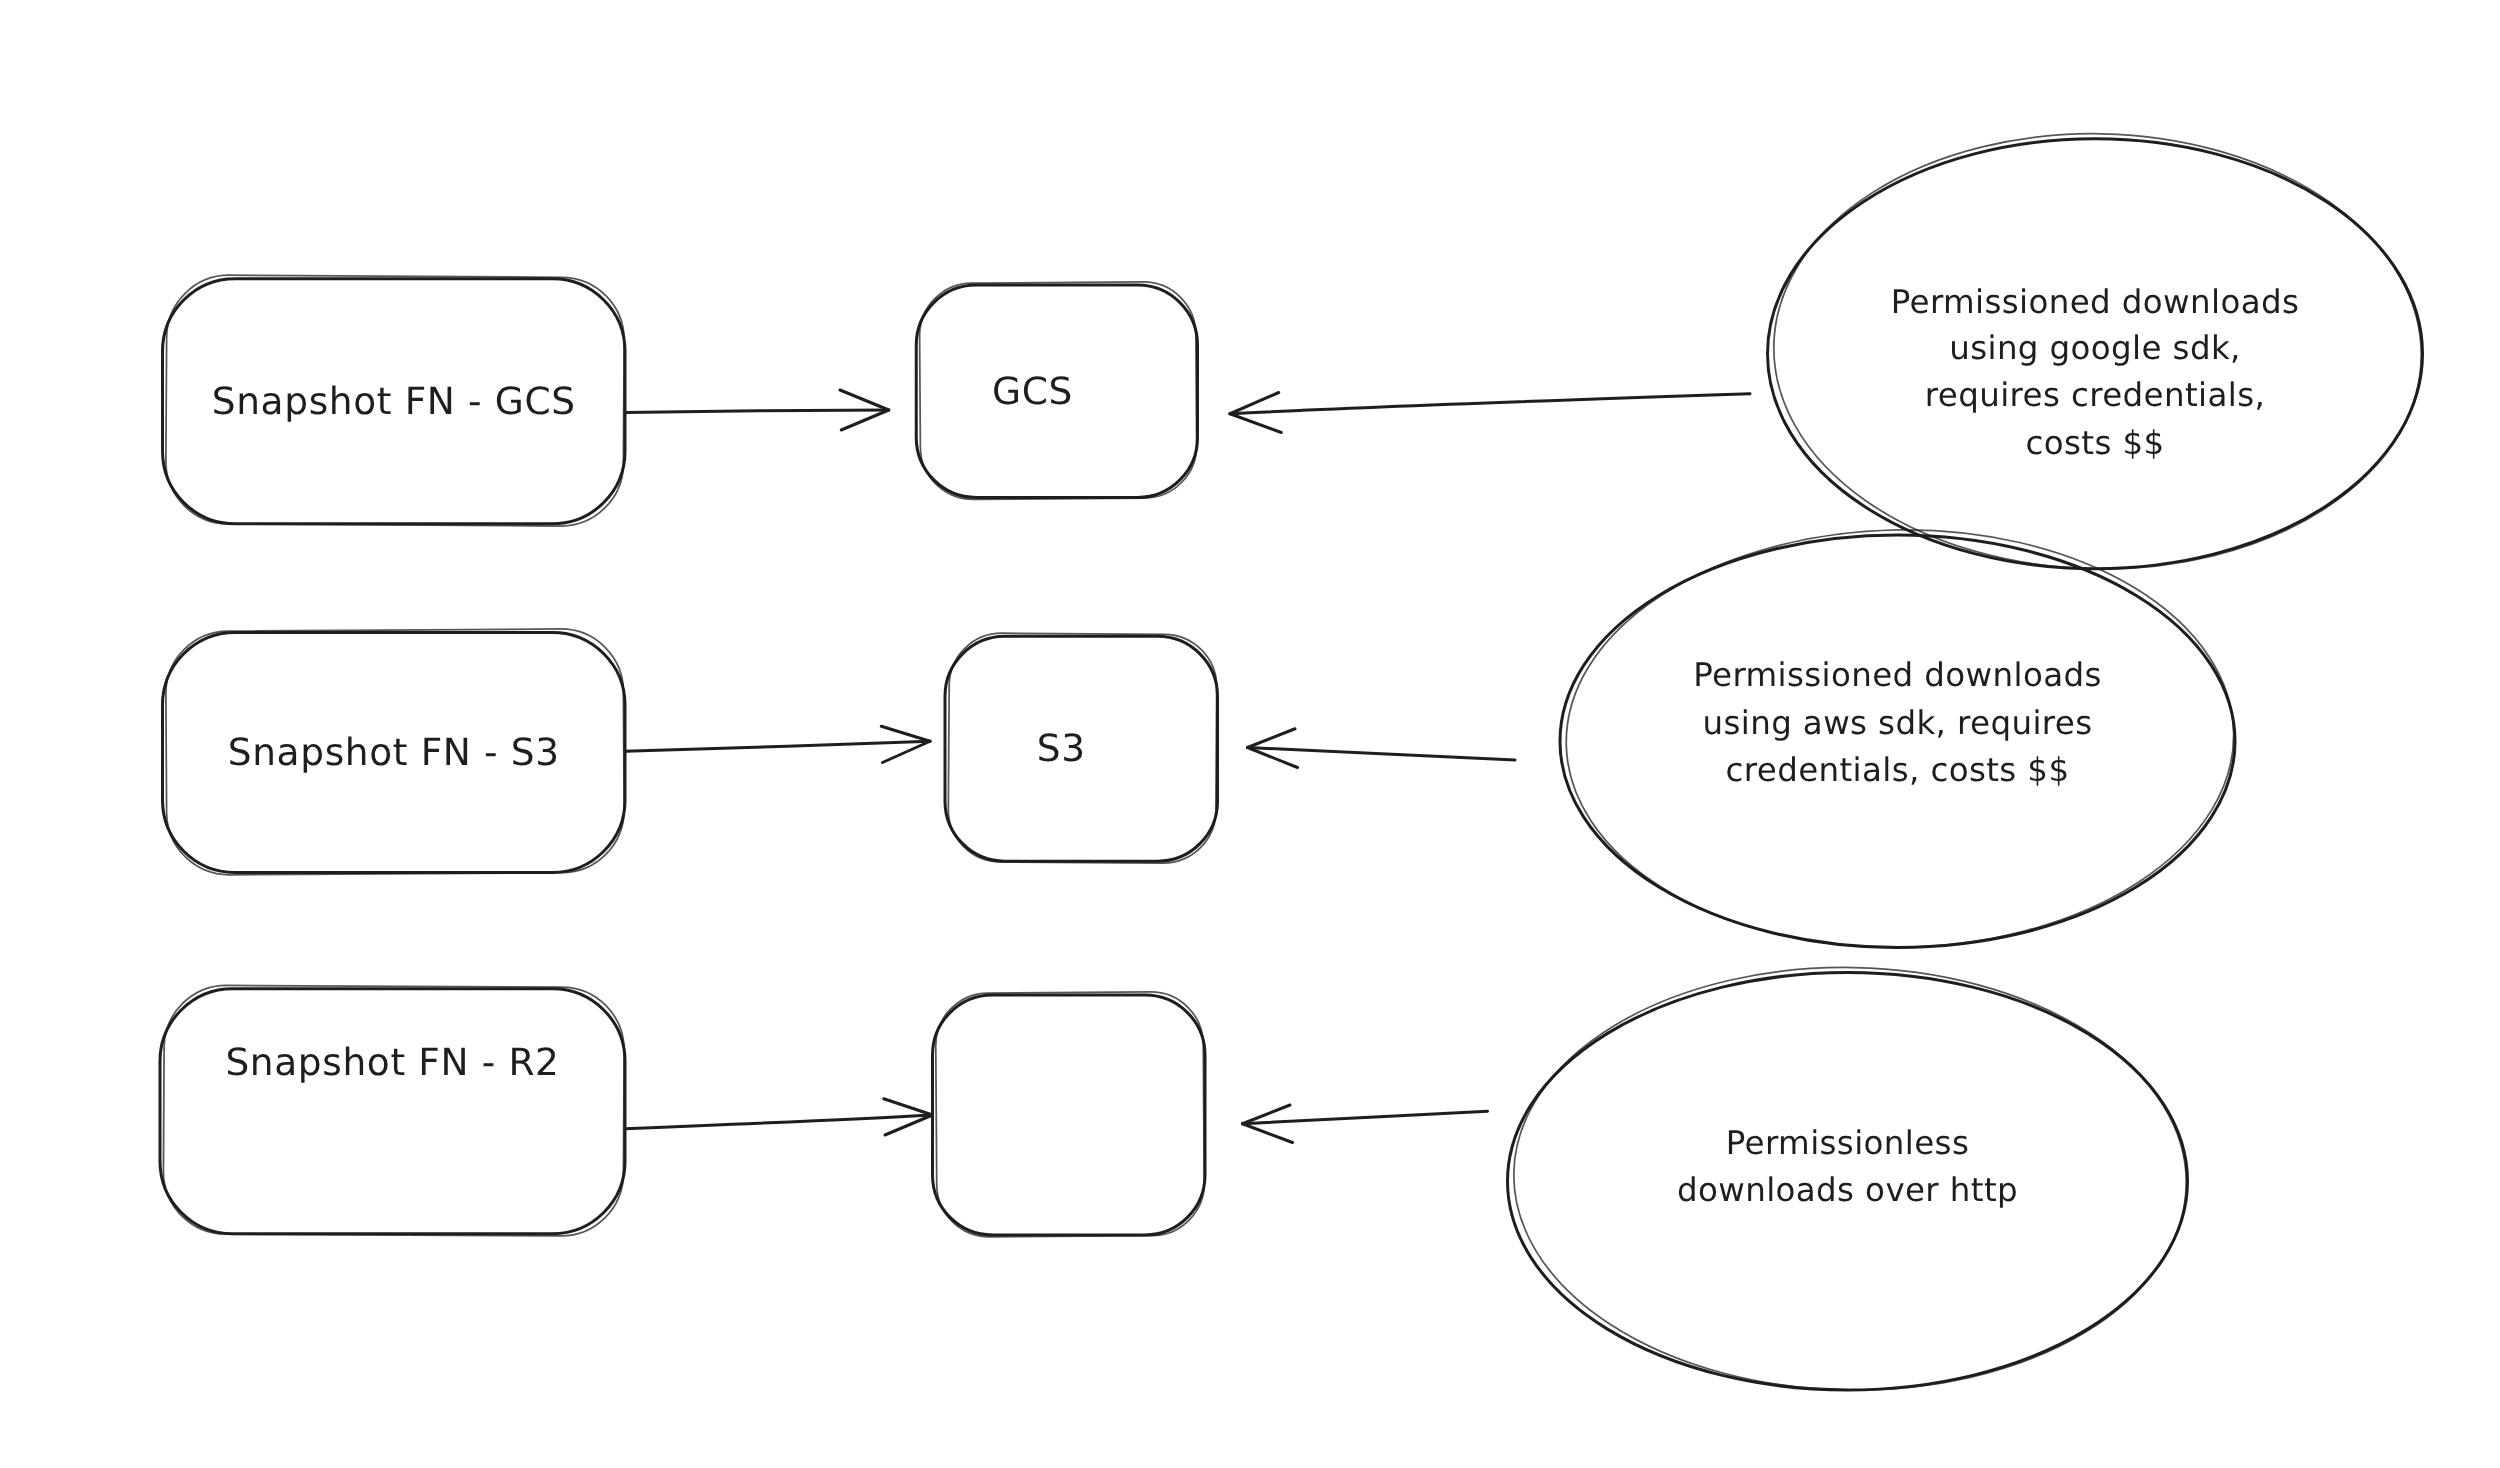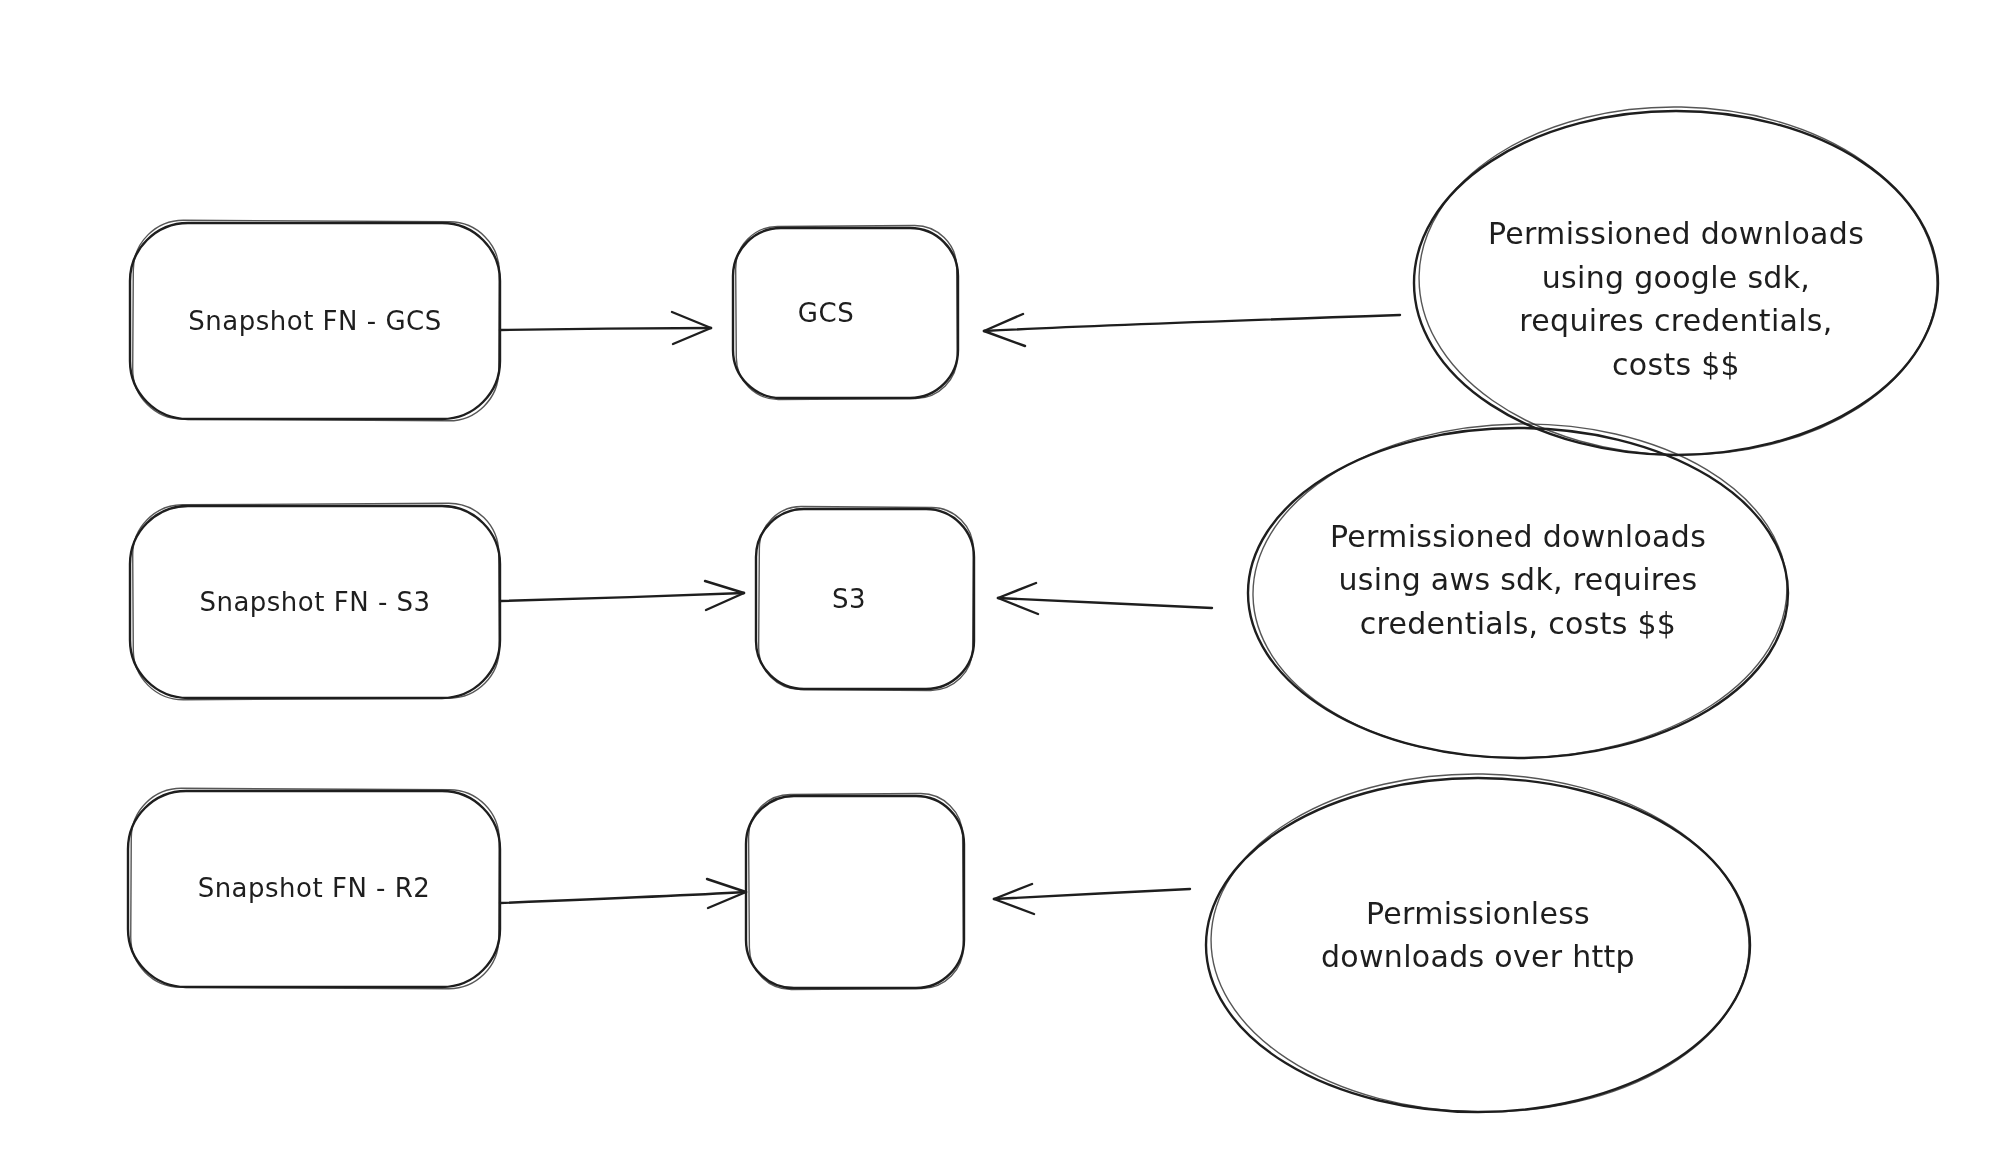--- a/index.html
+++ b/index.html
@@ -35,32 +35,32 @@
     opacity: 0.75;
     stroke-linecap: round;
     stroke-linejoin: round;
   }
   .label {
     position: absolute;
     display: flex;
     align-items: center;
     justify-content: center;
     text-align: center;
-    font-size: 26px;
+    font-size: 30px;
     letter-spacing: 0.5px;
     color: #1e1e1e;
     pointer-events: none;
   }
   .note {
     position: absolute;
     display: flex;
     align-items: center;
     justify-content: center;
     text-align: center;
-    font-size: 30px;
+    font-size: 26px;
     line-height: 1.45;
     white-space: pre-line;
     letter-spacing: 0.3px;
     color: #1e1e1e;
     pointer-events: none;
   }
 </style>
 </head>
 <body>
 
@@ -144,17 +144,17 @@
 using google sdk,
 requires credentials,
 costs $$</div>
 
   <div class="label" style="left:130px; top:506px; width:370px; height:192px;border-radius:15px;">Snapshot FN - S3</div>
   <div class="label" style="left:756px; top:509px; width:186px; height:180px;">S3</div>
   <div class="note" style="left:1248px; top:415px; width:540px; height:330px;">Permissioned downloads
 using aws sdk, requires
 credentials, costs $$</div>
 
-  <div class="label" style="left:128px; top:790px; width:372px; height:196px;">Snapshot FN - R2</div>
+  <div class="label" style="left:128px; top:752px; width:372px; height:196px;">Snapshot FN - R2</div>
   <div class="note" style="left:1206px; top:768px; width:544px; height:334px;">Permissionless
 downloads over http</div>
 
 </div>
 
 </body></html>

